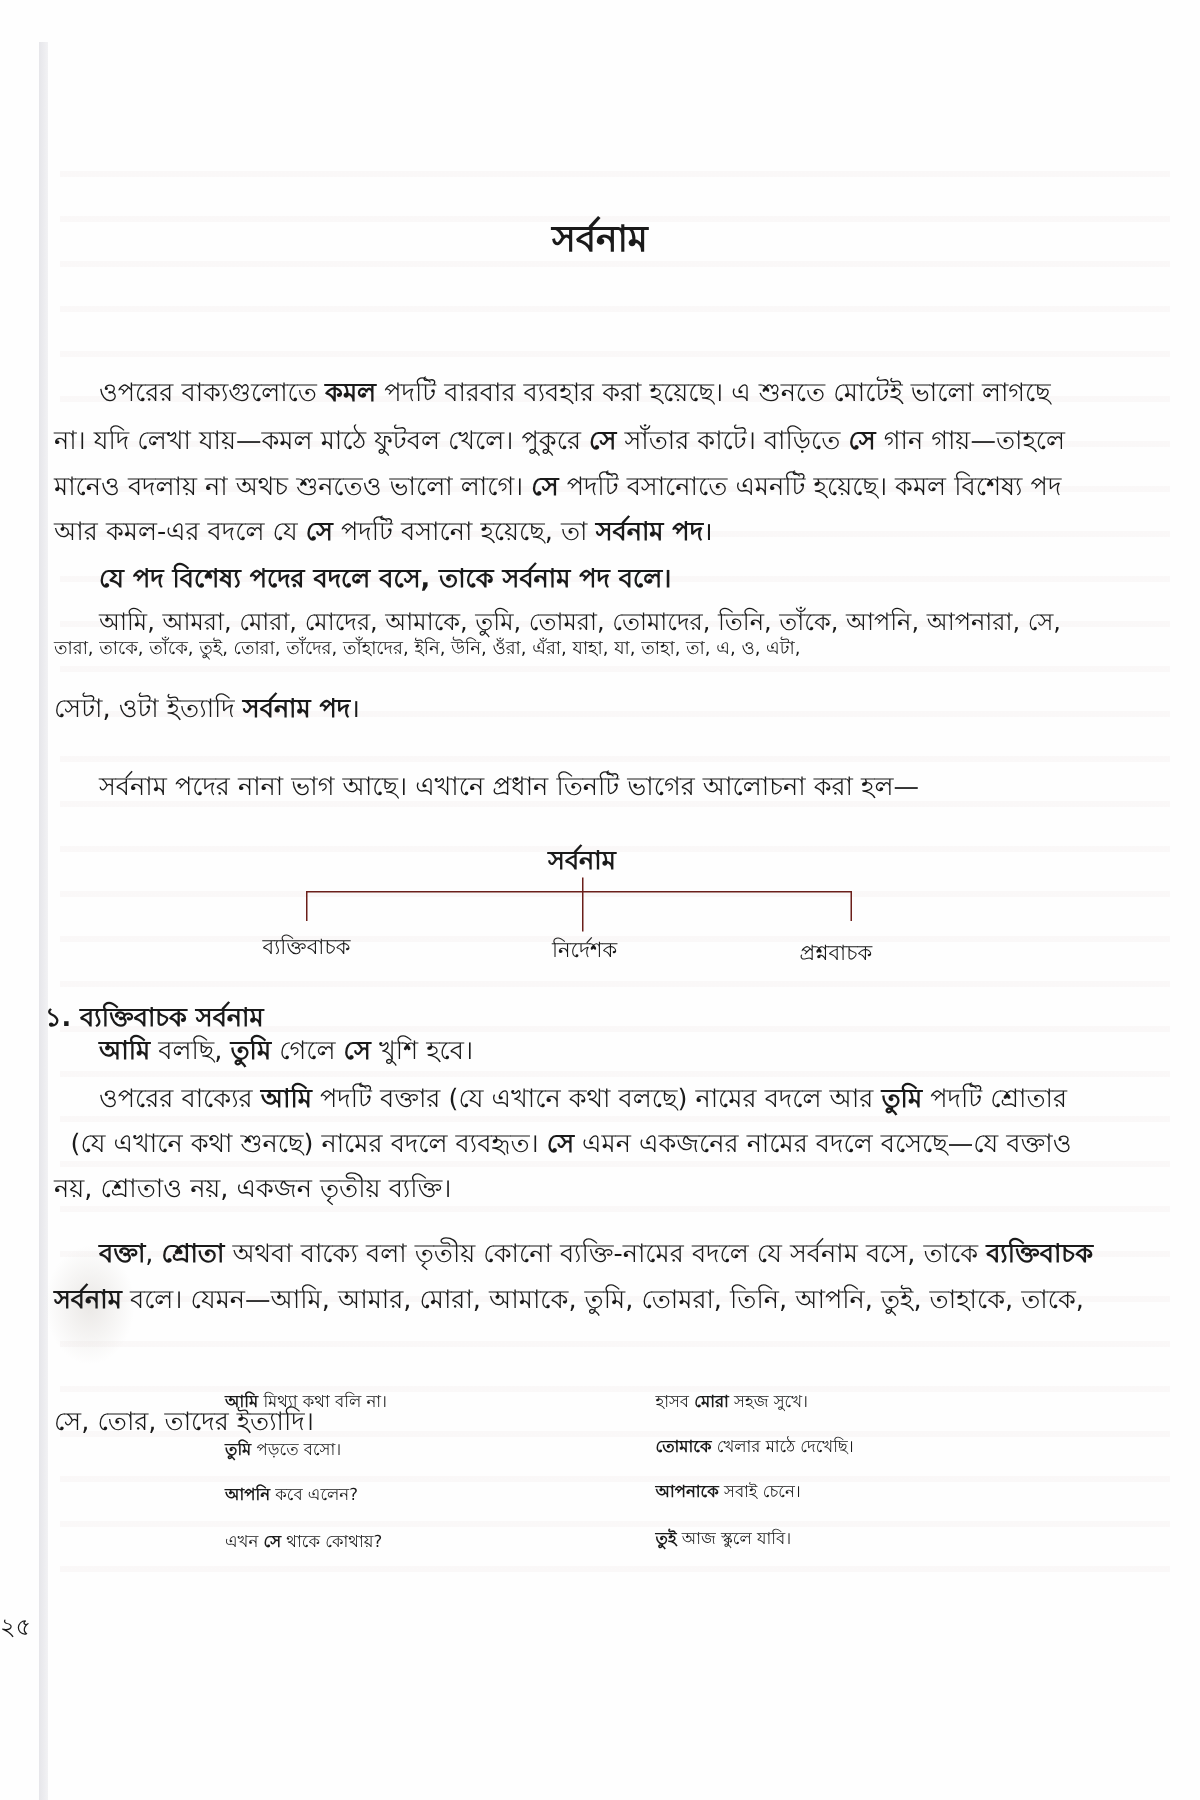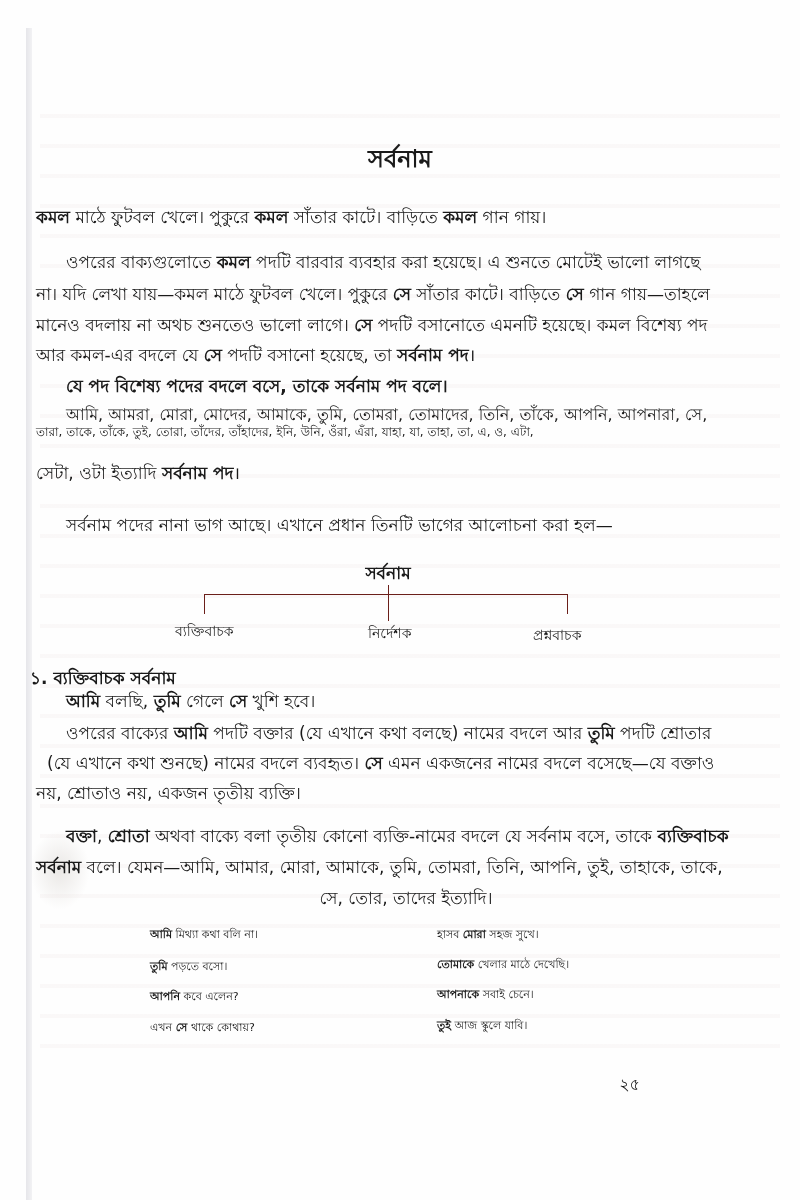--- a/index.html
+++ b/index.html
@@ -54,36 +54,35 @@
     .tree-leaf {
       position: absolute; top: 620px; font-size: 14px;
     }
     .section-head {
       position: absolute; left: 30px; top: 665px; font-size: 17px; font-weight: bold;
     }
     .ex {
       position: absolute; font-size: 11px; line-height: 20px; white-space: nowrap;
     }
     .pagenum {
-      position: absolute; top: 1072px; left: 0; width: 640px; text-align: right;
+      position: absolute; top: 1072px; left: 0; width: 640px; text-align: left;
       font-size: 16px; padding-right: 0;
     }
     .pagenum span { position: relative; left: 0px; }
   </style>
 </head>
 <body>
 
 <div class="page">
   <div class="gutter"></div>
   <div class="bleed"></div>
   <div class="smudge"></div>
 
   <div class="title">সর্বনাম</div>
 
-  <div class="line" style="top:207px;"><b>কমল</b><span> মাঠে ফুটবল খেলে। পুকুরে </span><b>কমল</b><span> সাঁতার কাটে। বাড়িতে </span><b>কমল</b><span> গান গায়।</span></div>
 
   <div class="line indent" style="top:252px;"><span>ওপরের বাক্যগুলোতে </span><b>কমল</b><span> পদটি বারবার ব্যবহার করা হয়েছে। এ শুনতে মোটেই ভালো লাগছে</span></div>
   <div class="line" style="top:284px;"><span>না। যদি লেখা যায়—কমল মাঠে ফুটবল খেলে। পুকুরে </span><b>সে</b><span> সাঁতার কাটে। বাড়িতে </span><b>সে</b><span> গান গায়—তাহলে</span></div>
   <div class="line" style="top:345px;"><span>আর কমল-এর বদলে যে </span><b>সে</b><span> পদটি বসানো হয়েছে, তা </span><b>সর্বনাম পদ</b><span>।</span></div>
   <div class="line" style="top:315px;"><span>মানেও বদলায় না অথচ শুনতেও ভালো লাগে। </span><b>সে</b><span> পদটি বসানোতে এমনটি হয়েছে। কমল বিশেষ্য পদ</span></div>
 
   <div class="line indent" style="top:376px; font-weight:bold;">যে পদ বিশেষ্য পদের বদলে বসে, তাকে সর্বনাম পদ বলে।</div>
 
   <div class="line indent" style="top:405px; font-size:16px;">আমি, আমরা, মোরা, মোদের, আমাকে, তুমি, তোমরা, তোমাদের, তিনি, তাঁকে, আপনি, আপনারা, সে,</div>
   <div class="line" style="top:422px; font-size:12px;">তারা, তাকে, তাঁকে, তুই, তোরা, তাঁদের, তাঁহাদের, ইনি, উনি, ওঁরা, এঁরা, যাহা, যা, তাহা, তা, এ, ও, এটা,</div>
@@ -105,21 +104,21 @@
   <div class="section-head">১. ব্যক্তিবাচক সর্বনাম</div>
 
   <div class="line indent" style="top:691px;"><b>আমি</b><span> বলছি, </span><b>তুমি</b><span> গেলে </span><b>সে</b><span> খুশি হবে।</span></div>
 
   <div class="line indent" style="top:723px;"><span>ওপরের বাক্যের </span><b>আমি</b><span> পদটি বক্তার (যে এখানে কথা বলছে) নামের বদলে আর </span><b>তুমি</b><span> পদটি শ্রোতার</span></div>
   <div class="line" style="top:753px;margin-left:11px;"><span>(যে এখানে কথা শুনছে) নামের বদলে ব্যবহৃত। </span><b>সে</b><span> এমন একজনের নামের বদলে বসেছে—যে বক্তাও</span></div>
   <div class="line" style="top:783px;"><span>নয়, শ্রোতাও নয়, একজন তৃতীয় ব্যক্তি।</span></div>
 
   <div class="line indent" style="top:826px;"><b>বক্তা</b><span>, </span><b>শ্রোতা</b><span> অথবা বাক্যে বলা তৃতীয় কোনো ব্যক্তি-নামের বদলে যে সর্বনাম বসে, তাকে </span><b>ব্যক্তিবাচক</b></div>
   <div class="line" style="top:857px;"><b>সর্বনাম</b><span> বলে। যেমন—আমি, আমার, মোরা, আমাকে, তুমি, তোমরা, তিনি, আপনি, তুই, তাহাকে, তাকে,</span></div>
-  <div class="line" style="top:888px;text-align:center;"><span>সে, তোর, তাদের ইত্যাদি।</span></div>
+  <div class="line" style="top:938px;"><span>সে, তোর, তাদের ইত্যাদি।</span></div>
 
   <div>
     <div class="ex" style="left:150px; top:925px;"><b>আমি</b><span> মিথ্যা কথা বলি না।</span></div>
     <div class="ex" style="left:150px; top:957px;"><b>তুমি</b><span> পড়তে বসো।</span></div>
     <div class="ex" style="left:150px; top:987px;"><b>আপনি</b><span> কবে এলেন?</span></div>
     <div class="ex" style="left:150px; top:1018px;"><span>এখন </span><b>সে</b><span> থাকে কোথায়?</span></div>
   </div>
   <div>
     <div class="ex" style="left:437px; top:925px;"><span>হাসব </span><b>মোরা</b><span> সহজ সুখে।</span></div>
     <div class="ex" style="left:437px; top:955px;"><b>তোমাকে</b><span> খেলার মাঠে দেখেছি।</span></div>

